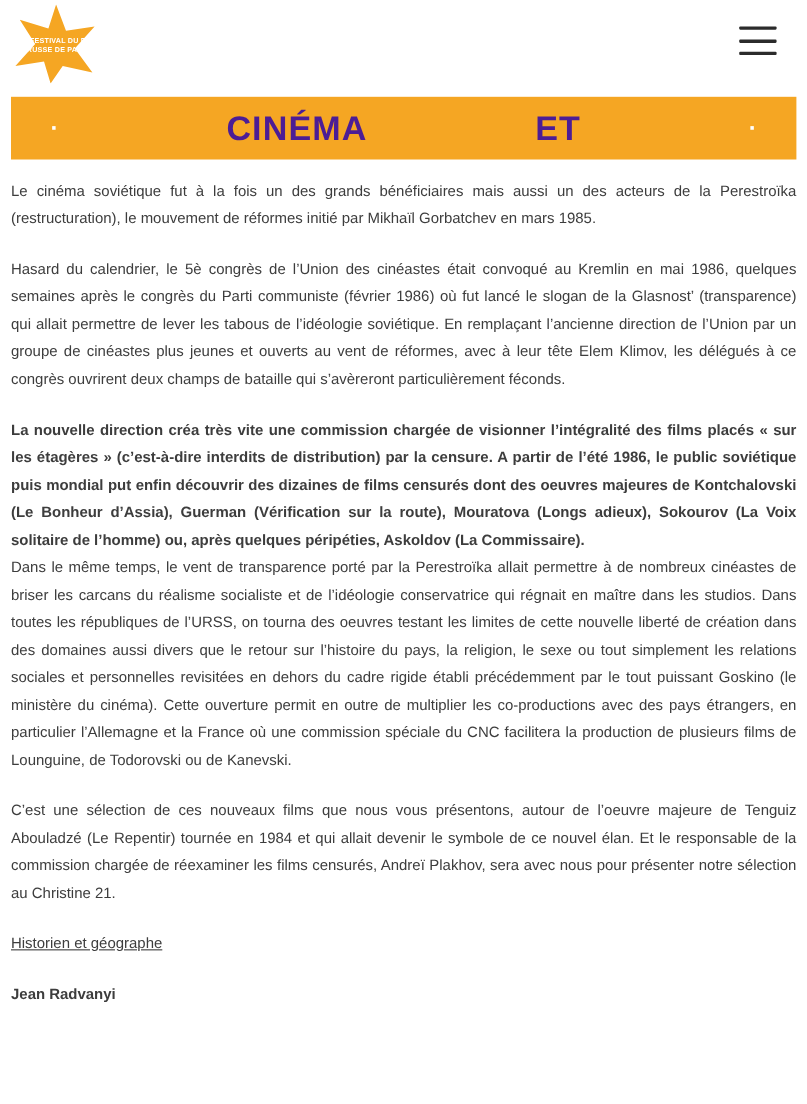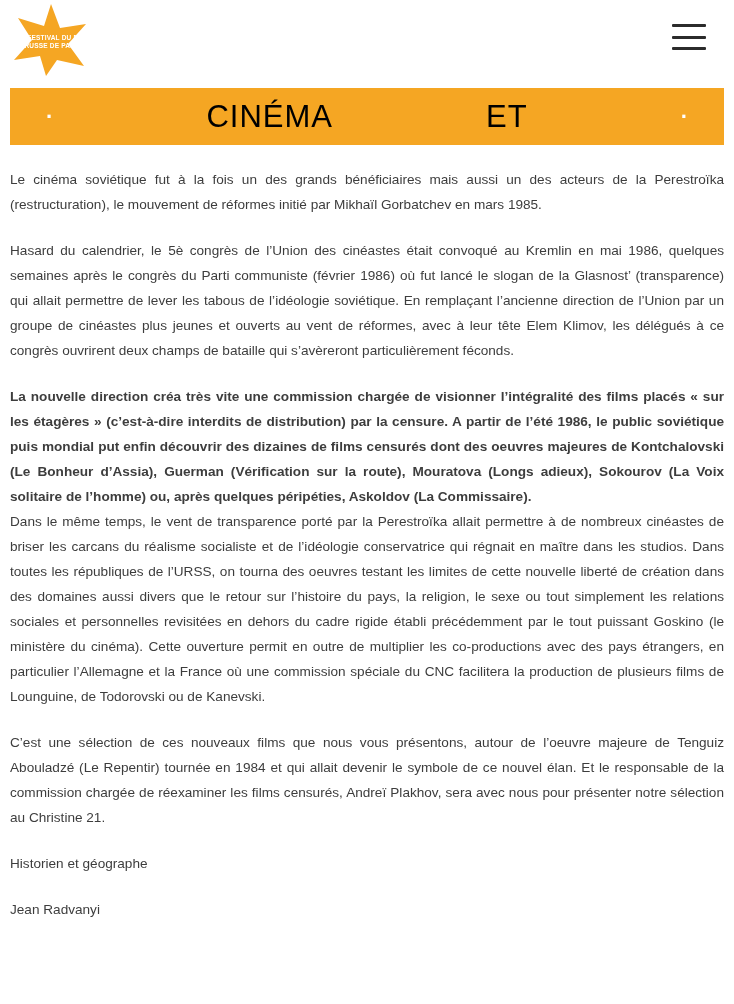--- a/index.html
+++ b/index.html
@@ -81,63 +81,64 @@
     padding: 0 36px;
     box-sizing: border-box;
   }
   .band-dot {
     color: #ffffff;
     font-size: 22px;
     line-height: 1;
     font-weight: bold;
   }
   .band-word {
-    color: #000000;
+    color: #4c1d95;
     font-size: 31px;
-    font-weight: normal;
+    font-weight: bold;
     letter-spacing: 1px;
     font-family: "Liberation Sans", sans-serif;
   }
   .band-sep {
     flex: 0 0 auto;
   }
   .band-inner {
     display: flex;
     align-items: center;
     justify-content: space-between;
     width: 100%;
   }
 
   
   .content {
     padding: 0 10px;
-    margin-top: 22px;
+    margin-top: 16px;
   }
   .content p {
     font-size: 13.6px;
     line-height: 25px;
     text-align: justify;
     color: #3d3d3d;
     margin: 0 0 21px 0;
   }
   .content p.tight {
     margin-bottom: 0;
     font-weight: bold;
   }
   .sig-role {
     font-size: 13.6px;
     line-height: 25px;
     color: #3d3d3d;
     margin: 0;
+    text-decoration: underline;
   }
   .sig-name {
     font-size: 13.6px;
     line-height: 25px;
     color: #2b2b2b;
-    font-weight: normal;
+    font-weight: bold;
     margin: 0;
   }
 </style>
 </head>
 <body>
 
 <div class="header">
 
   <div class="logo-wrap">
     <svg class="logo-star" viewBox="0 0 82 72">

